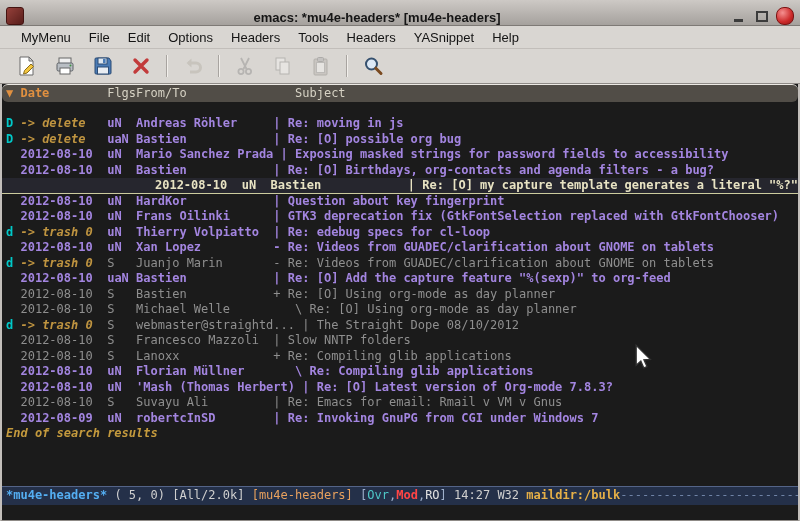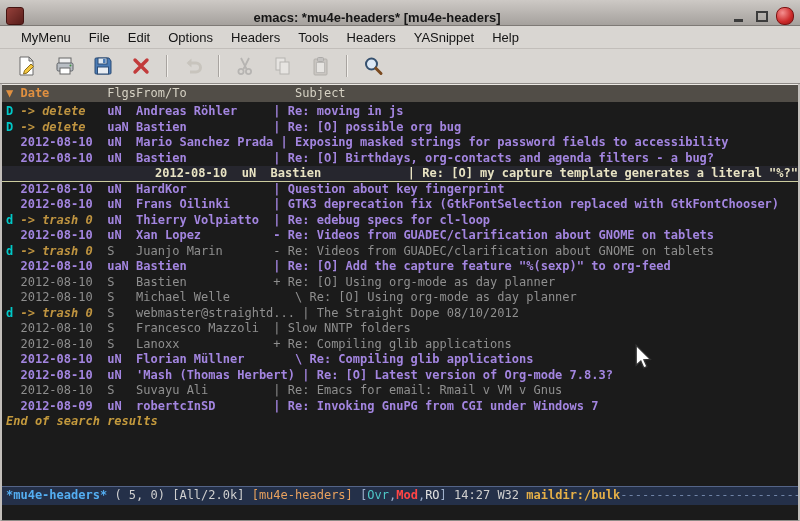--- a/index.html
+++ b/index.html
@@ -29,23 +29,23 @@
         align-items:center;justify-content:center;}
   .tool.disabled{opacity:.35;filter:grayscale(.9);}
   .tsep{width:0;height:22px;border-left:1px solid #a8a4a0;border-right:1px solid #f2efeb;margin:0 6px;}
   
   .frame{flex:1;display:flex;flex-direction:column;background:var(--buffer-bg);
          border-left:2px solid #c3bfbb;border-right:2px solid #c3bfbb;border-bottom:1px solid #8f8b87;
          min-height:0;}
   .buffer{flex:1;display:flex;flex-direction:column;min-height:0;
           font-family:"DejaVu Sans Mono",monospace;font-size:12px;}
   .header-line{height:17px;line-height:16px;background:var(--header-bg);color:var(--header-fg);
-               border-top:1px solid #ece9e4;white-space:pre;padding-left:4px;flex:none;}
+               border-top:1px solid #ece9e4;white-space:pre;padding-left:4px;flex:none;border-radius:6px;}
   .hl-date{color:var(--header-date);font-weight:bold;}
-  .rows{flex:none;padding-top:2px;}
+  .rows{flex:none;padding-top:14px;}
   .row{height:15.5px;line-height:15.5px;white-space:pre;padding-left:4px;}
   .mark{color:var(--mark-char);font-weight:bold;}
   .marked-date{color:var(--marked-date);font-style:italic;font-weight:bold;}
   .s-unread{color:var(--unread);font-weight:bold;}
   .s-read{color:var(--read);font-weight:normal;}
   .row.current{background:var(--current-bg);border-bottom:1px solid var(--current-underline);
                height:14.5px;line-height:14.5px;text-align:right;}
   .row.current span{color:var(--current-fg) !important;font-style:normal;font-weight:bold;}
   .end-line{color:var(--end-line);font-style:italic;font-weight:bold;}
   .spacer{flex:1;}

